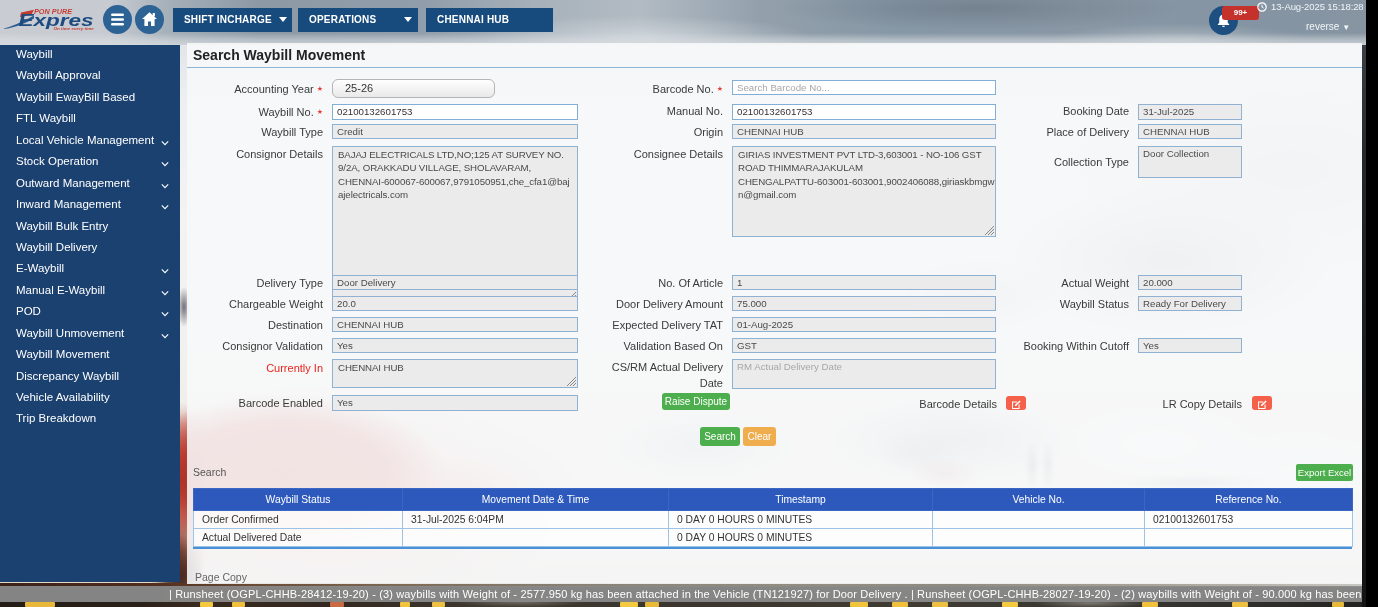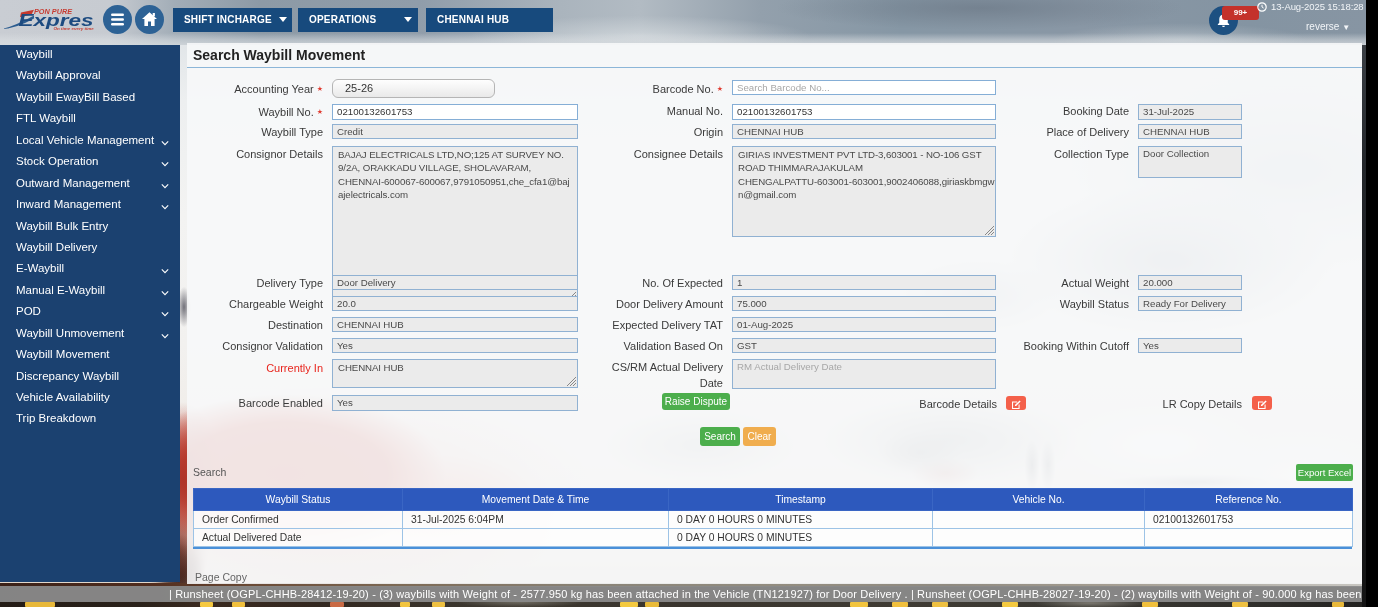--- a/index.html
+++ b/index.html
@@ -202,37 +202,37 @@
 <div class="in i1 dis" style="top:395px;height:16px">Yes</div>
 
 <div class="lb c2" style="top:81px">Barcode No.<span class="rq">★</span></div>
 <div class="in i2 ph" style="top:80px;height:15px">Search Barcode No...</div>
 <div class="lb c2" style="top:104px">Manual No.</div>
 <div class="in i2" style="top:104px;height:16px">02100132601753</div>
 <div class="lb c2" style="top:125px">Origin</div>
 <div class="in i2 dis" style="top:124px;height:15px">CHENNAI HUB</div>
 <div class="lb c2" style="top:147px">Consignee Details</div>
 <div class="in i2 dis ta" style="top:146px;height:91px">GIRIAS INVESTMENT PVT LTD-3,603001 - NO-106 GST<br>ROAD THIMMARAJAKULAM<br>CHENGALPATTU-603001-603001,9002406088,giriaskbmgw<br>n@gmail.com<div class="rsz"></div></div>
-<div class="lb c2" style="top:276px">No. Of Expected</div>
+<div class="lb c2" style="top:276px">No. Of Article</div>
 <div class="in i2 dis" style="top:275px;height:15px">1</div>
 <div class="lb c2" style="top:297px">Door Delivery Amount</div>
 <div class="in i2 dis" style="top:296px;height:15px">75.000</div>
 <div class="lb c2" style="top:318px">Expected Delivery TAT</div>
 <div class="in i2 dis" style="top:317px;height:15px">01-Aug-2025</div>
 <div class="lb c2" style="top:339px">Validation Based On</div>
 <div class="in i2 dis" style="top:338px;height:15px">GST</div>
 <div class="lb c2" style="top:359px;line-height:16px">CS/RM Actual Delivery<br>Date</div>
 <div class="in i2 dis ph" style="top:359px;height:30px">RM Actual Delivery Date</div>
 <div class="btn" style="left:662px;top:393px;width:68px;height:17px;line-height:17px">Raise Dispute</div>
 
 <div class="lb c3" style="top:104px">Booking Date</div>
 <div class="in i3 dis" style="top:104px;height:16px">31-Jul-2025</div>
 <div class="lb c3" style="top:125px">Place of Delivery</div>
 <div class="in i3 dis" style="top:124px;height:15px">CHENNAI HUB</div>
-<div class="lb c3" style="top:147px">Collection Type</div>
+<div class="lb c3" style="top:155px">Collection Type</div>
 <div class="in i3 dis" style="top:146px;height:32px">Door Collection</div>
 <div class="lb c3" style="top:276px">Actual Weight</div>
 <div class="in i3 dis" style="top:275px;height:15px">20.000</div>
 <div class="lb c3" style="top:297px">Waybill Status</div>
 <div class="in i3 dis" style="top:296px;height:15px">Ready For Delivery</div>
 <div class="lb c3" style="top:339px">Booking Within Cutoff</div>
 <div class="in i3 dis" style="top:338px;height:15px">Yes</div>
 <div class="lb" style="right:369px;top:397px">Barcode Details</div>
 <div class="red" style="left:1006px;top:396px"><svg width="11" height="11" viewBox="0 0 16 16" style="margin-top:1.5px">
         <path fill="#fff" d="M1.5 3.5 H9 V5 H3 V13 H11 V8 H12.5 V14.5 H1.5 Z"></path>

